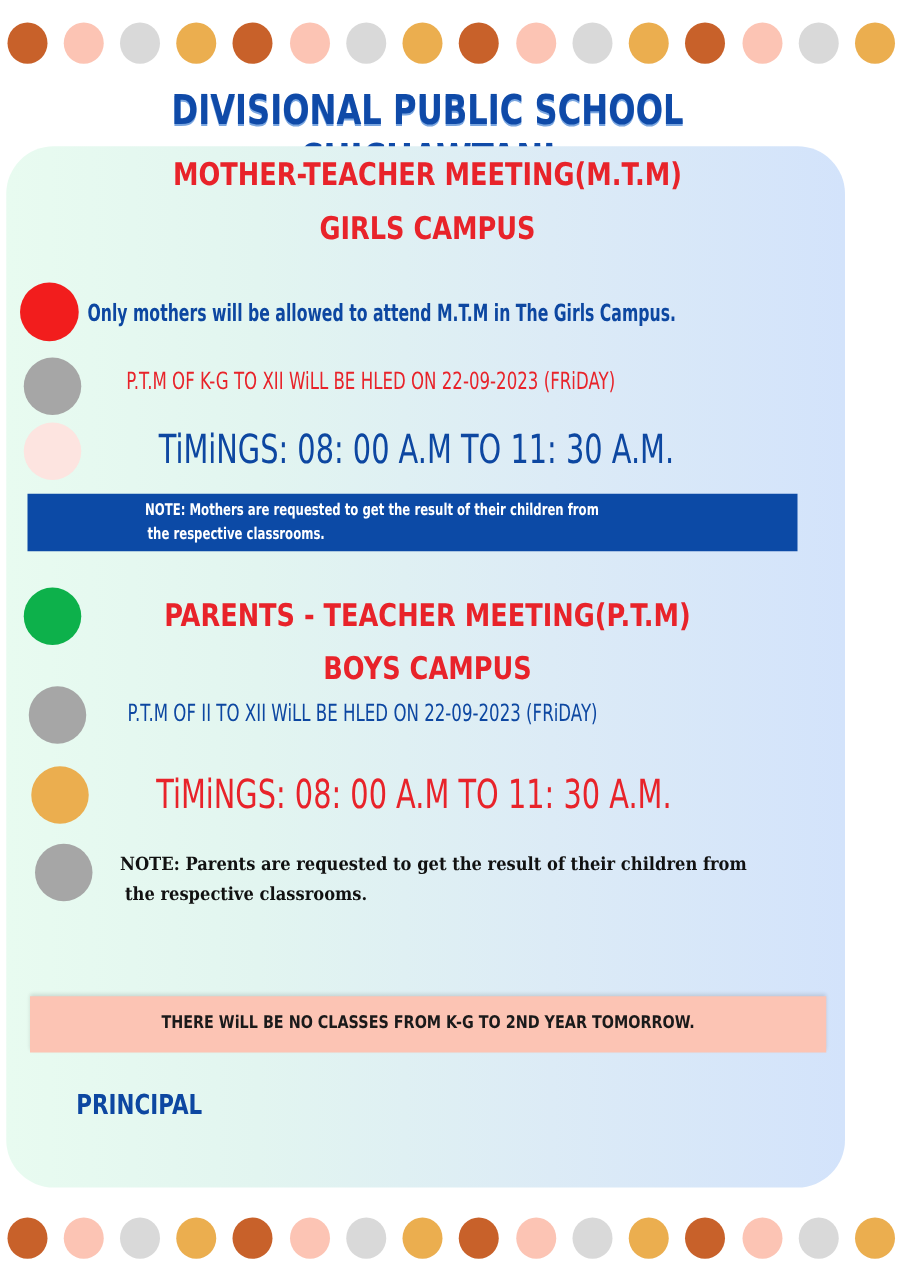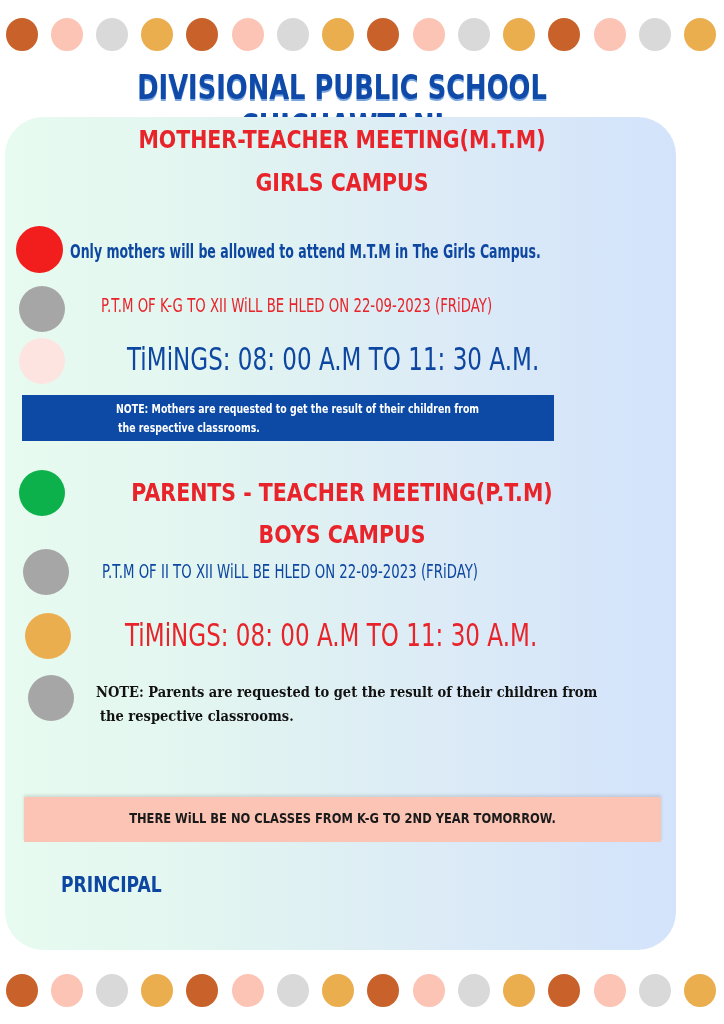--- a/index.html
+++ b/index.html
@@ -32,21 +32,21 @@
 
     .bullet { position: absolute; width: 44px; height: 44px; border-radius: 50%; }
 
     .line-text { position: absolute; white-space: nowrap; transform-origin: left center; }
 
     .condensed-blue {
       font-family: "DejaVu Sans", sans-serif; font-weight: bold; color: #0d47a1;
     }
 
     .note-bar {
-      position: absolute; left: 22px; top: 395px; width: 532px; height: 46px;
+      position: absolute; left: 22px; top: 395px; width: 616px; height: 46px;
       background: #0c4aa6;
     }
     .note-bar .nt {
       position: absolute; left: 94px; font-family: "DejaVu Sans", sans-serif; font-weight: bold;
       color: #ffffff; font-size: 13px; white-space: nowrap; transform: scaleX(0.72); transform-origin: left center;
     }
 
     .serif-note {
       position: absolute; font-family: "DejaVu Serif", serif; font-weight: bold; color: #111111;
       font-size: 14.5px; white-space: nowrap; transform: scaleX(0.9); transform-origin: left center;

